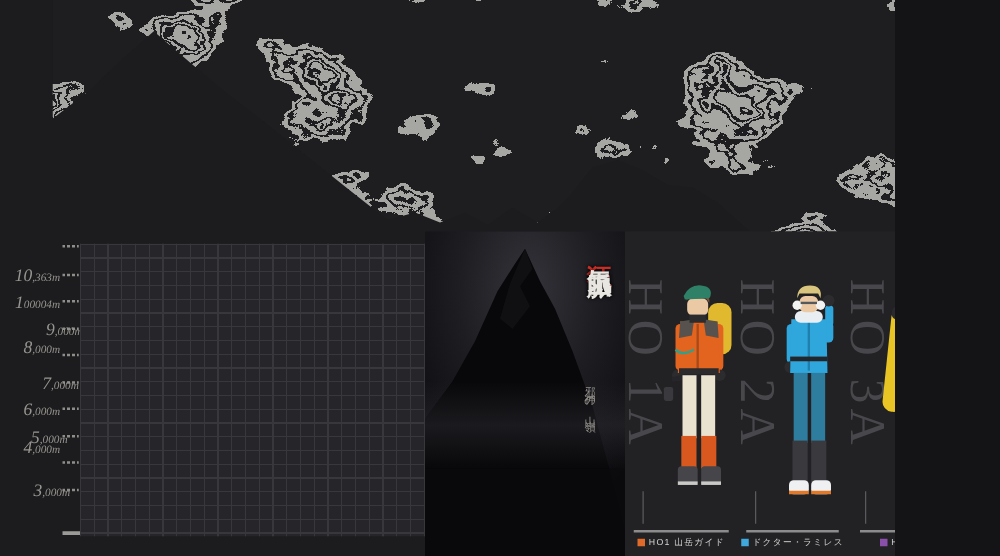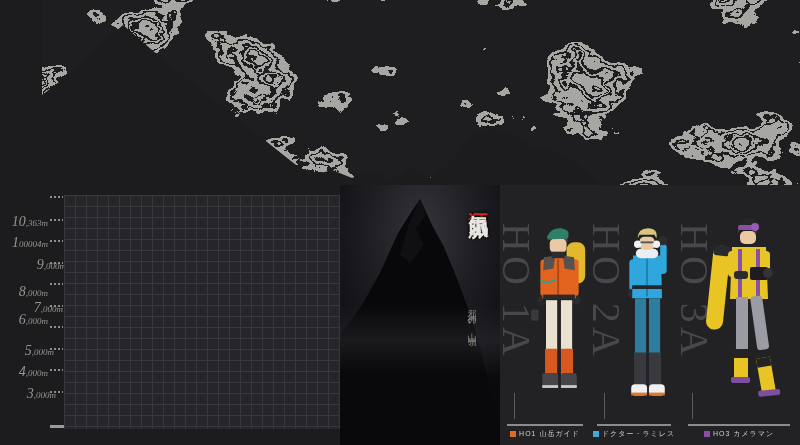--- a/index.html
+++ b/index.html
@@ -1,18 +1,18 @@
 <!DOCTYPE html>
 <html><head>
 <meta charset="utf-8">
 <style>
   * { margin:0; padding:0; box-sizing:border-box; }
   html,body { background:#141416; }
   body { font-family:"Liberation Sans", sans-serif; }
-  .stage { position:relative; width:800px; height:445px; background:#1c1c1e; overflow:hidden; }
+  .stage { position:relative; width:716px; height:445px; background:#1c1c1e; overflow:hidden; }
 
   
   .map { position:absolute; left:42px; top:0; width:758px; height:252px; }
 
   
   .scale-label { position:absolute; width:46px; text-align:right;
     font-family:"Liberation Serif", serif; font-style:italic; color:#97958f;
     line-height:1; white-space:nowrap; }
   .scale-label .big { font-size:14px; }
   .scale-label .small { font-size:9px; }
@@ -90,25 +90,25 @@
   <div class="tick" style="top:305px"></div>
   <div class="tick" style="top:326px"></div>
   <div class="tick" style="top:348px"></div>
   <div class="tick" style="top:369px"></div>
   <div class="tick" style="top:391px"></div>
   <div class="tick-solid" style="top:425px"></div>
 
   <div class="scale-label" style="left:2px; top:213px"><span class="big">10</span><span class="small">,363m</span></div>
   <div class="scale-label" style="left:2px; top:234px"><span class="big">1</span><span class="small">00004m</span></div>
   <div class="scale-label" style="left:20px; top:256px"><span class="big">9</span><span class="small">,000m</span></div>
-  <div class="scale-label" style="left:2px; top:283px"><span class="big">8</span><span class="small">,000m</span></div>
+  <div class="scale-label" style="left:2px; top:270px"><span class="big">8</span><span class="small">,000m</span></div>
   <div class="scale-label" style="left:17px; top:299px"><span class="big">7</span><span class="small">,000m</span></div>
-  <div class="scale-label" style="left:2px; top:311px"><span class="big">6</span><span class="small">,000m</span></div>
+  <div class="scale-label" style="left:2px; top:320px"><span class="big">6</span><span class="small">,000m</span></div>
   <div class="scale-label" style="left:8px; top:342px"><span class="big">5</span><span class="small">,000m</span></div>
-  <div class="scale-label" style="left:2px; top:363px"><span class="big">4</span><span class="small">,000m</span></div>
+  <div class="scale-label" style="left:2px; top:350px"><span class="big">4</span><span class="small">,000m</span></div>
   <div class="scale-label" style="left:10px; top:385px"><span class="big">3</span><span class="small">,000m</span></div>
 
   <div class="grid"></div>
 
   <div class="title-panel">
     <svg width="165" height="260" viewBox="0 0 165 260">
       <defs>
         <radialGradient id="sky" cx="0.5" cy="0.18" r="0.75">
           <stop offset="0" stop-color="#34343a"></stop>
           <stop offset="0.45" stop-color="#1d1d22"></stop>

